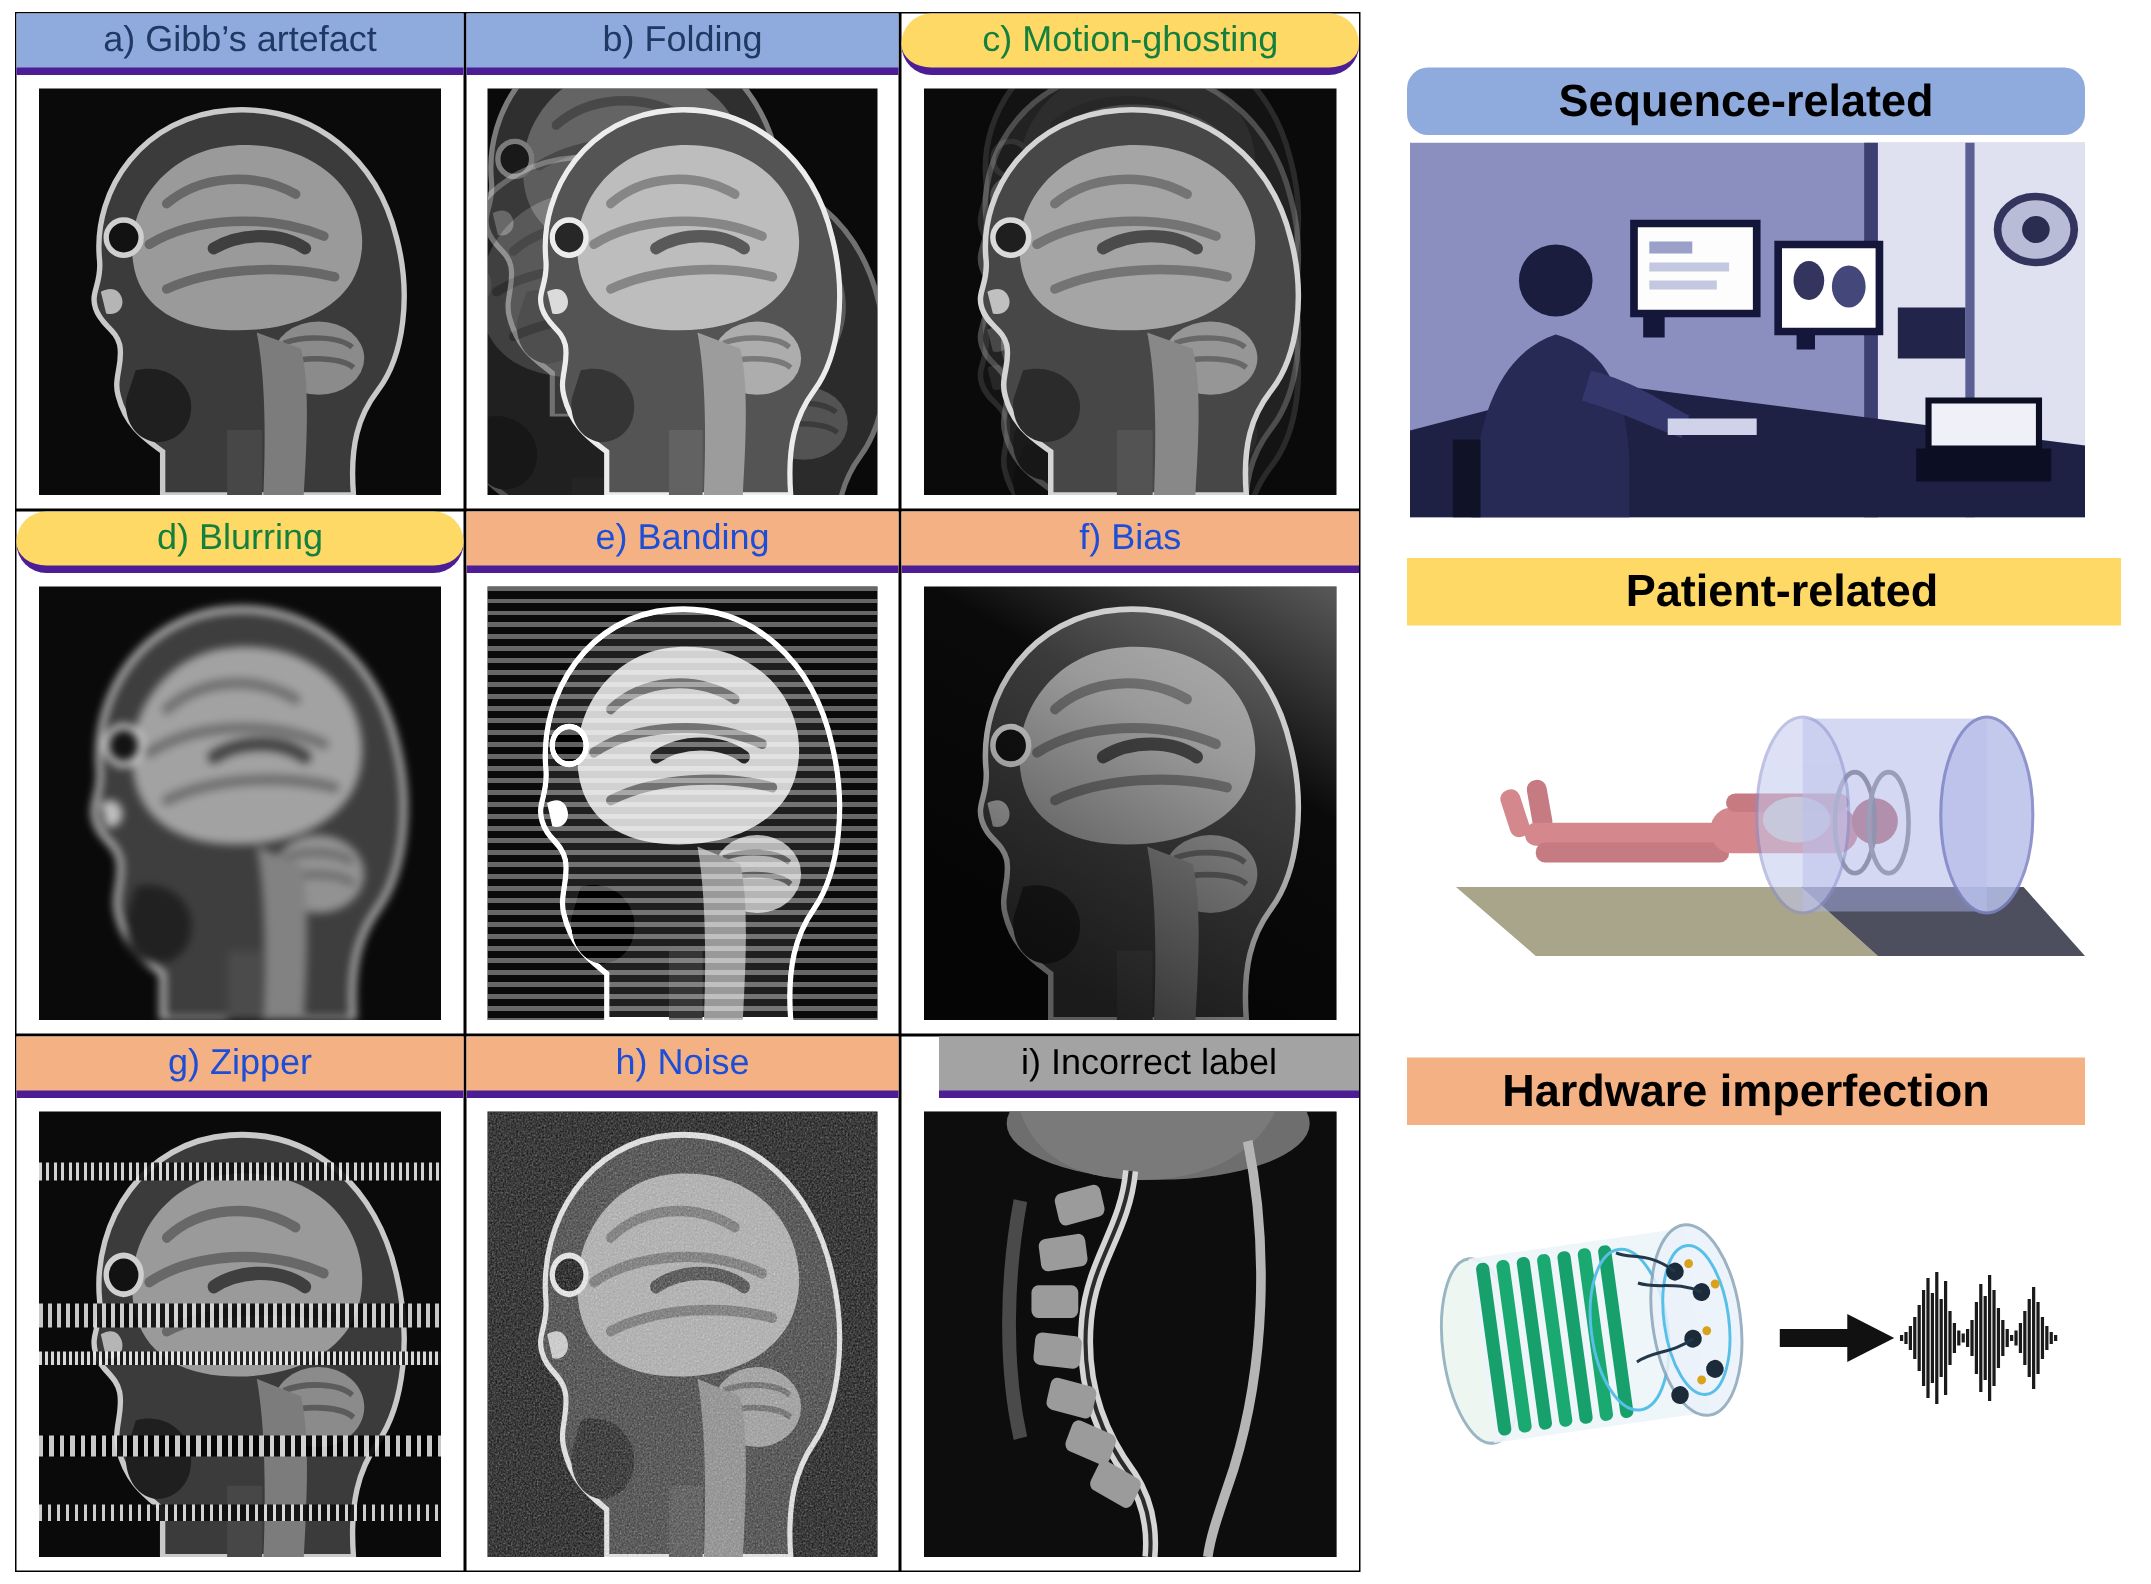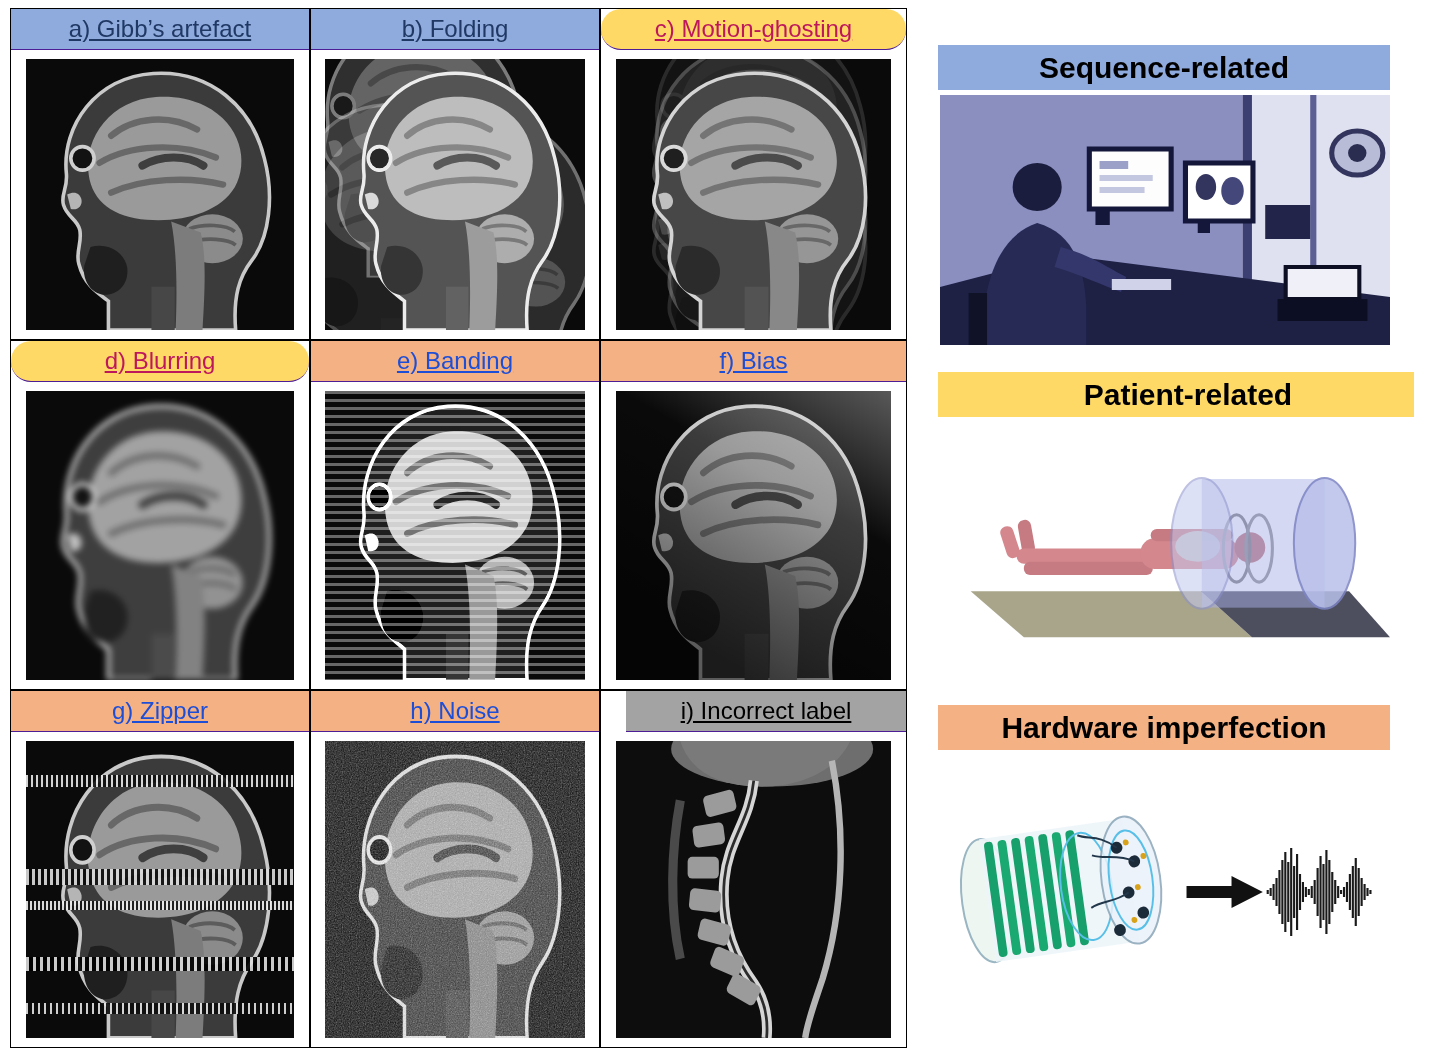--- a/index.html
+++ b/index.html
@@ -4,23 +4,23 @@
 <style>
   html,body{margin:0;padding:0;background:#ffffff;}
   body{font-family:"Liberation Sans",sans-serif;}
   .page{position:relative;width:1434px;height:1056px;background:#fff;overflow:hidden;}
 
   
   .grid{position:absolute;left:10px;top:8px;width:897px;height:1040px;
         display:grid;grid-template-columns:300px 290px 307px;grid-template-rows:332px 350px 358px;}
   .panel{border:1px solid #000;display:flex;flex-direction:column;background:#fff;box-sizing:border-box;}
   .panel-header{flex:0 0 41px;display:flex;align-items:center;justify-content:center;
-                font-size:24px;border-bottom:1px solid #4c1d95;box-sizing:border-box;text-decoration:underline;}
+                font-size:24px;border-bottom:5px solid #4c1d95;box-sizing:border-box;}
   .hdr-blue{background:#8FAADC;color:#1F3864;}
-  .hdr-yellow{background:#FFD966;color:#be185d;border-radius:20px;}
+  .hdr-yellow{background:#FFD966;color:#15803d;border-radius:20px;}
   .hdr-orange{background:#F4B183;color:#1d4ed8;}
   .hdr-white{background:#a3a3a3;color:#000000;margin-left:25px;}
   .panel-body{flex:1;display:flex;align-items:center;justify-content:center;padding:9px;}
   .mri-box{position:relative;width:96%;height:100%;background:#0a0a0a;overflow:hidden;}
   .mri-box svg{position:absolute;inset:0;width:100%;height:100%;display:block;}
   .overlay{position:absolute;inset:0;pointer-events:none;}
 
   
   .fx-folding svg{filter:brightness(1.3) contrast(.85);}
   .fx-ghost svg{filter:brightness(1.1) contrast(.9);}
@@ -36,21 +36,21 @@
       repeating-linear-gradient(90deg,#e4e4e4 0 2px,#0c0c0c 2px 6px);
     background-size:100% 12px,100% 16px,100% 9px,100% 14px,100% 11px;
     background-position:0 34px,0 128px,0 160px,0 216px,0 262px;
     background-repeat:no-repeat;opacity:.9;}
   .fx-noise svg{filter:contrast(1.12) brightness(1.08);}
 
   
   .right{position:absolute;left:935px;top:0;width:470px;height:1056px;}
   .banner{position:absolute;left:3px;width:452px;height:45px;display:flex;align-items:center;justify-content:center;
           font-weight:bold;font-size:30px;color:#000;}
-  .banner-blue{top:45px;background:#8FAADC;}
+  .banner-blue{top:45px;background:#8FAADC;border-radius:14px;}
   .banner-yellow{top:372px;background:#FFD966;padding-left:24px;}
   .banner-orange{top:705px;background:#F4B183;align-items:center;}
   .illus{position:absolute;left:5px;width:450px;}
   .illus svg{width:100%;height:100%;display:block;}
   .illus-console{top:95px;height:250px;}
   .illus-patient{top:428px;height:245px;}
   .illus-hardware{top:772px;height:240px;}
 </style>
 </head>
 <body>

